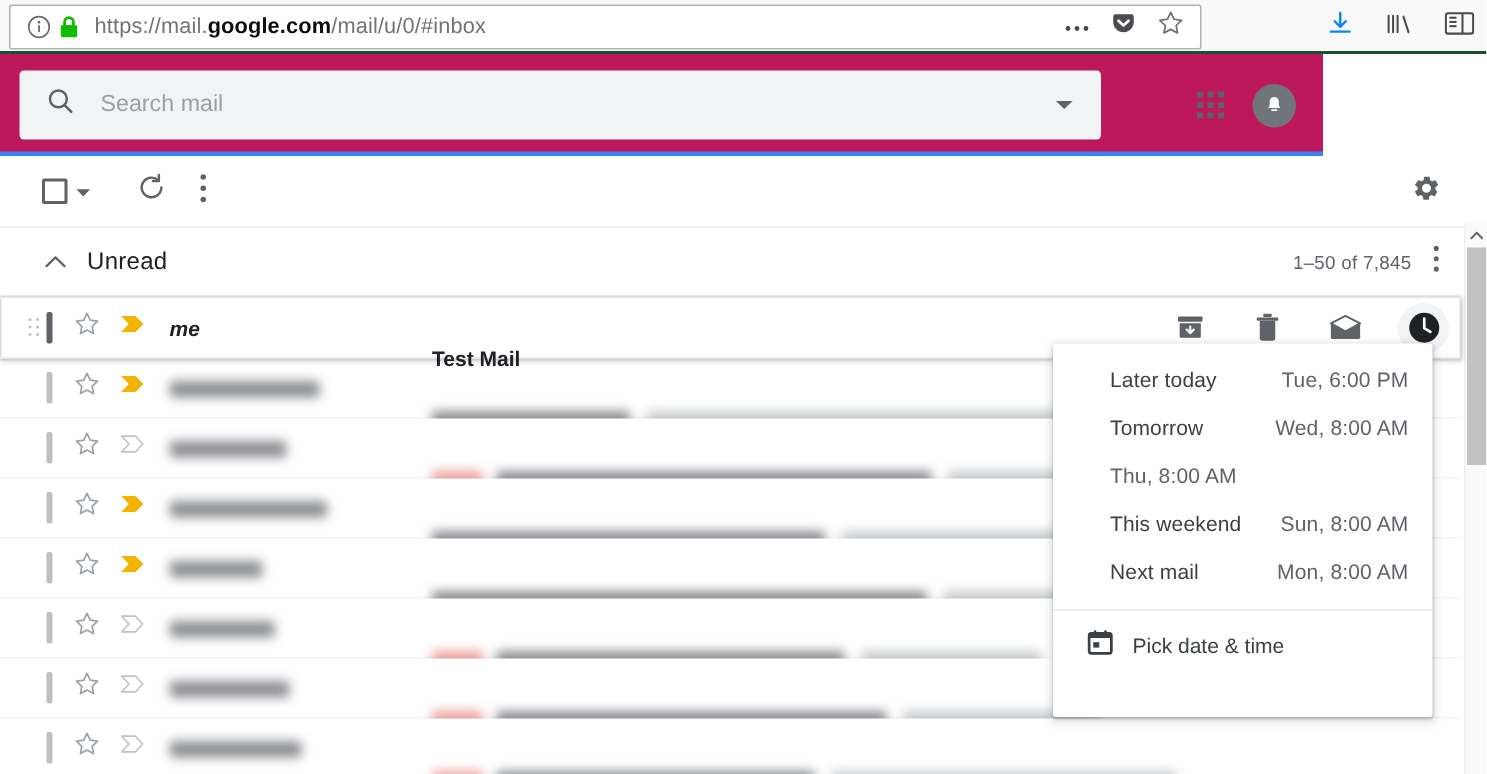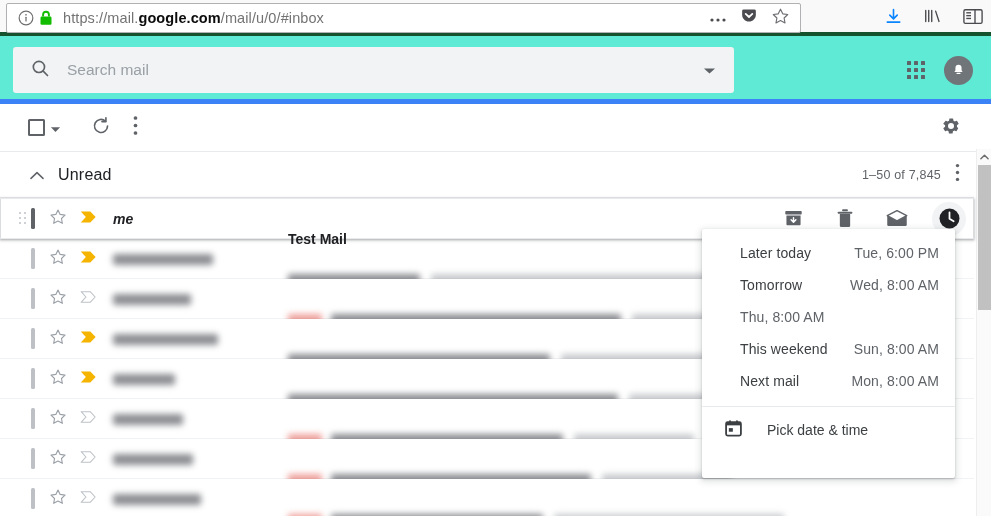--- a/index.html
+++ b/index.html
@@ -7,21 +7,21 @@
     width: 991px; height: 516px;
     font-family: "Liberation Sans", sans-serif;
     background: #ffffff;
     overflow: hidden;
   }
   #app { position: relative; width: 991px; height: 516px; background: #fff; }
 
   
   .browser-bar {
     position: absolute; top: 0; left: 0; width: 991px; height: 36px;
-    background: #f9f9fa; border-bottom: 4px solid #14532d;
+    background: #f9f9fa; border-bottom: 2px solid #14532d;
     display: flex; align-items: center;
   }
   .urlbar {
     position: absolute; left: 6px; top: 3px; width: 795px; height: 30px;
     background: #ffffff; border: 1px solid #b1b1b3; border-radius: 2px;
     display: flex; align-items: center; padding: 0 6px;
   }
   .info-icon { width: 18px; height: 18px; margin: 0 4px 0 4px; flex: none; }
   .lock-icon { width: 14px; height: 16px; margin-right: 10px; flex: none; }
   .url-text {
@@ -30,22 +30,22 @@
   }
   .url-text b { color: #0c0c0d; font-weight: 700; }
   .url-right { display: flex; align-items: center; gap: 13px; padding-right: 4px; }
   .chrome-right {
     position: absolute; right: 4px; top: 3px; height: 30px;
     display: flex; align-items: center; gap: 20px; padding-right: 4px;
   }
 
   
   .gm-search-wrap {
-    position: absolute; top: 36px; left: 0; width: 991px; height: 68px;
-    background: #5eead4; border-bottom: 5px solid #3b82f6;
+    position: absolute; top: 36px; left: 0; width: 882px; height: 68px;
+    background: #be185d; border-bottom: 3px solid #3b82f6;
   }
   .gm-search {
     position: absolute; left: 13px; top: 11px; width: 721px; height: 46px;
     background: #f1f3f4; border-radius: 3px; display: flex; align-items: center;
   }
   .gm-search .s-icon { margin-left: 17px; margin-right: 16px; flex: none; }
   .gm-search .s-placeholder {
     font-size: 15.5px; color: #9aa0a6; flex: 1 1 auto;
   }
   .gm-search .s-caret { margin-right: 18px; flex: none; }
@@ -142,21 +142,21 @@
     font-size: 14px; color: #5f6368; padding: 9px 0 10px 22px; letter-spacing: .1px;
   }
   .sz-item {
     display: flex; align-items: center; height: 32px; padding: 0 16px 0 38px;
     font-size: 14px; color: #3c4043; letter-spacing: .1px;
   }
   .sz-item .lbl { flex: 1 1 auto; }
   .sz-item .val { color: #5f6368; }
   .sz-sep { height: 1px; background: #e8eaed; margin: 9px 0 0 0; }
   .sz-pick {
-    display: flex; align-items: center; height: 46px; padding-left: 22px; gap: 24px;
+    display: flex; align-items: center; height: 46px; padding-left: 22px; gap: 12px;
     font-size: 14px; color: #3c4043;
   }
 
   
   .scroll-track {
     position: absolute; right: 0; top: 149px; width: 15px; height: 367px;
     background: #fafafa; border-left: 1px solid #eee;
   }
   .scroll-up {
     position: absolute; top: 0; left: 0; width: 15px; height: 16px;

